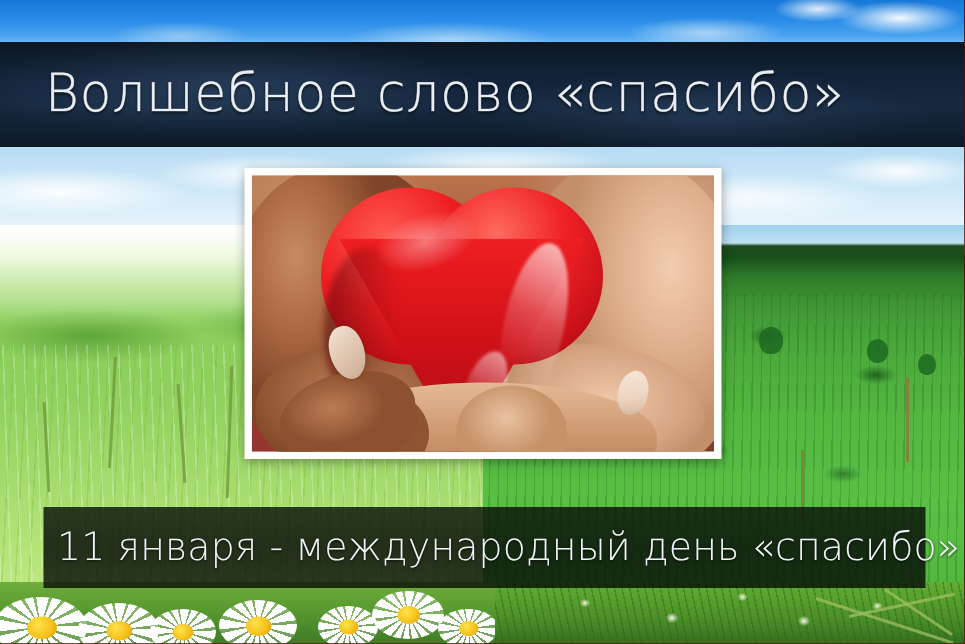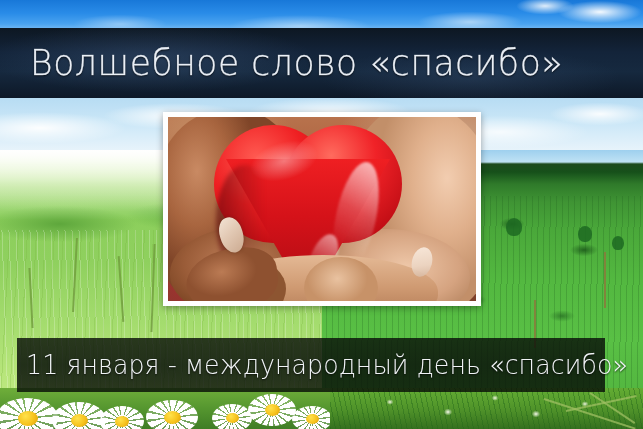--- a/index.html
+++ b/index.html
@@ -154,21 +154,21 @@
   
   .banner-top{
     position:absolute;left:0;top:28px;width:643px;height:70px;
     background:
       radial-gradient(ellipse 220px 46px at 150px 30px, rgba(80,110,150,.30) 0%, rgba(80,110,150,0) 75%),
       radial-gradient(ellipse 200px 40px at 470px 50px, rgba(70,100,140,.26) 0%, rgba(70,100,140,0) 75%),
       linear-gradient(180deg, #0d1722 0%, #13243a 35%, #16293f 62%, #0d1827 100%);
     display:flex;align-items:center;
   }
   .banner-bottom{
-    position:absolute;left:17px;top:338px;width:588px;height:54px;
+    position:absolute;left:29px;top:338px;width:588px;height:54px;
     background:linear-gradient(180deg, rgba(8,14,8,.80) 0%, rgba(10,18,10,.86) 50%, rgba(6,12,6,.80) 100%);
     display:flex;align-items:center;
   }
 
   .title-text{
     margin-left:30px;
     font-family:"DejaVu Sans","Liberation Sans",sans-serif;
     font-size:35px;
     font-weight:300;
     letter-spacing:.6px;

